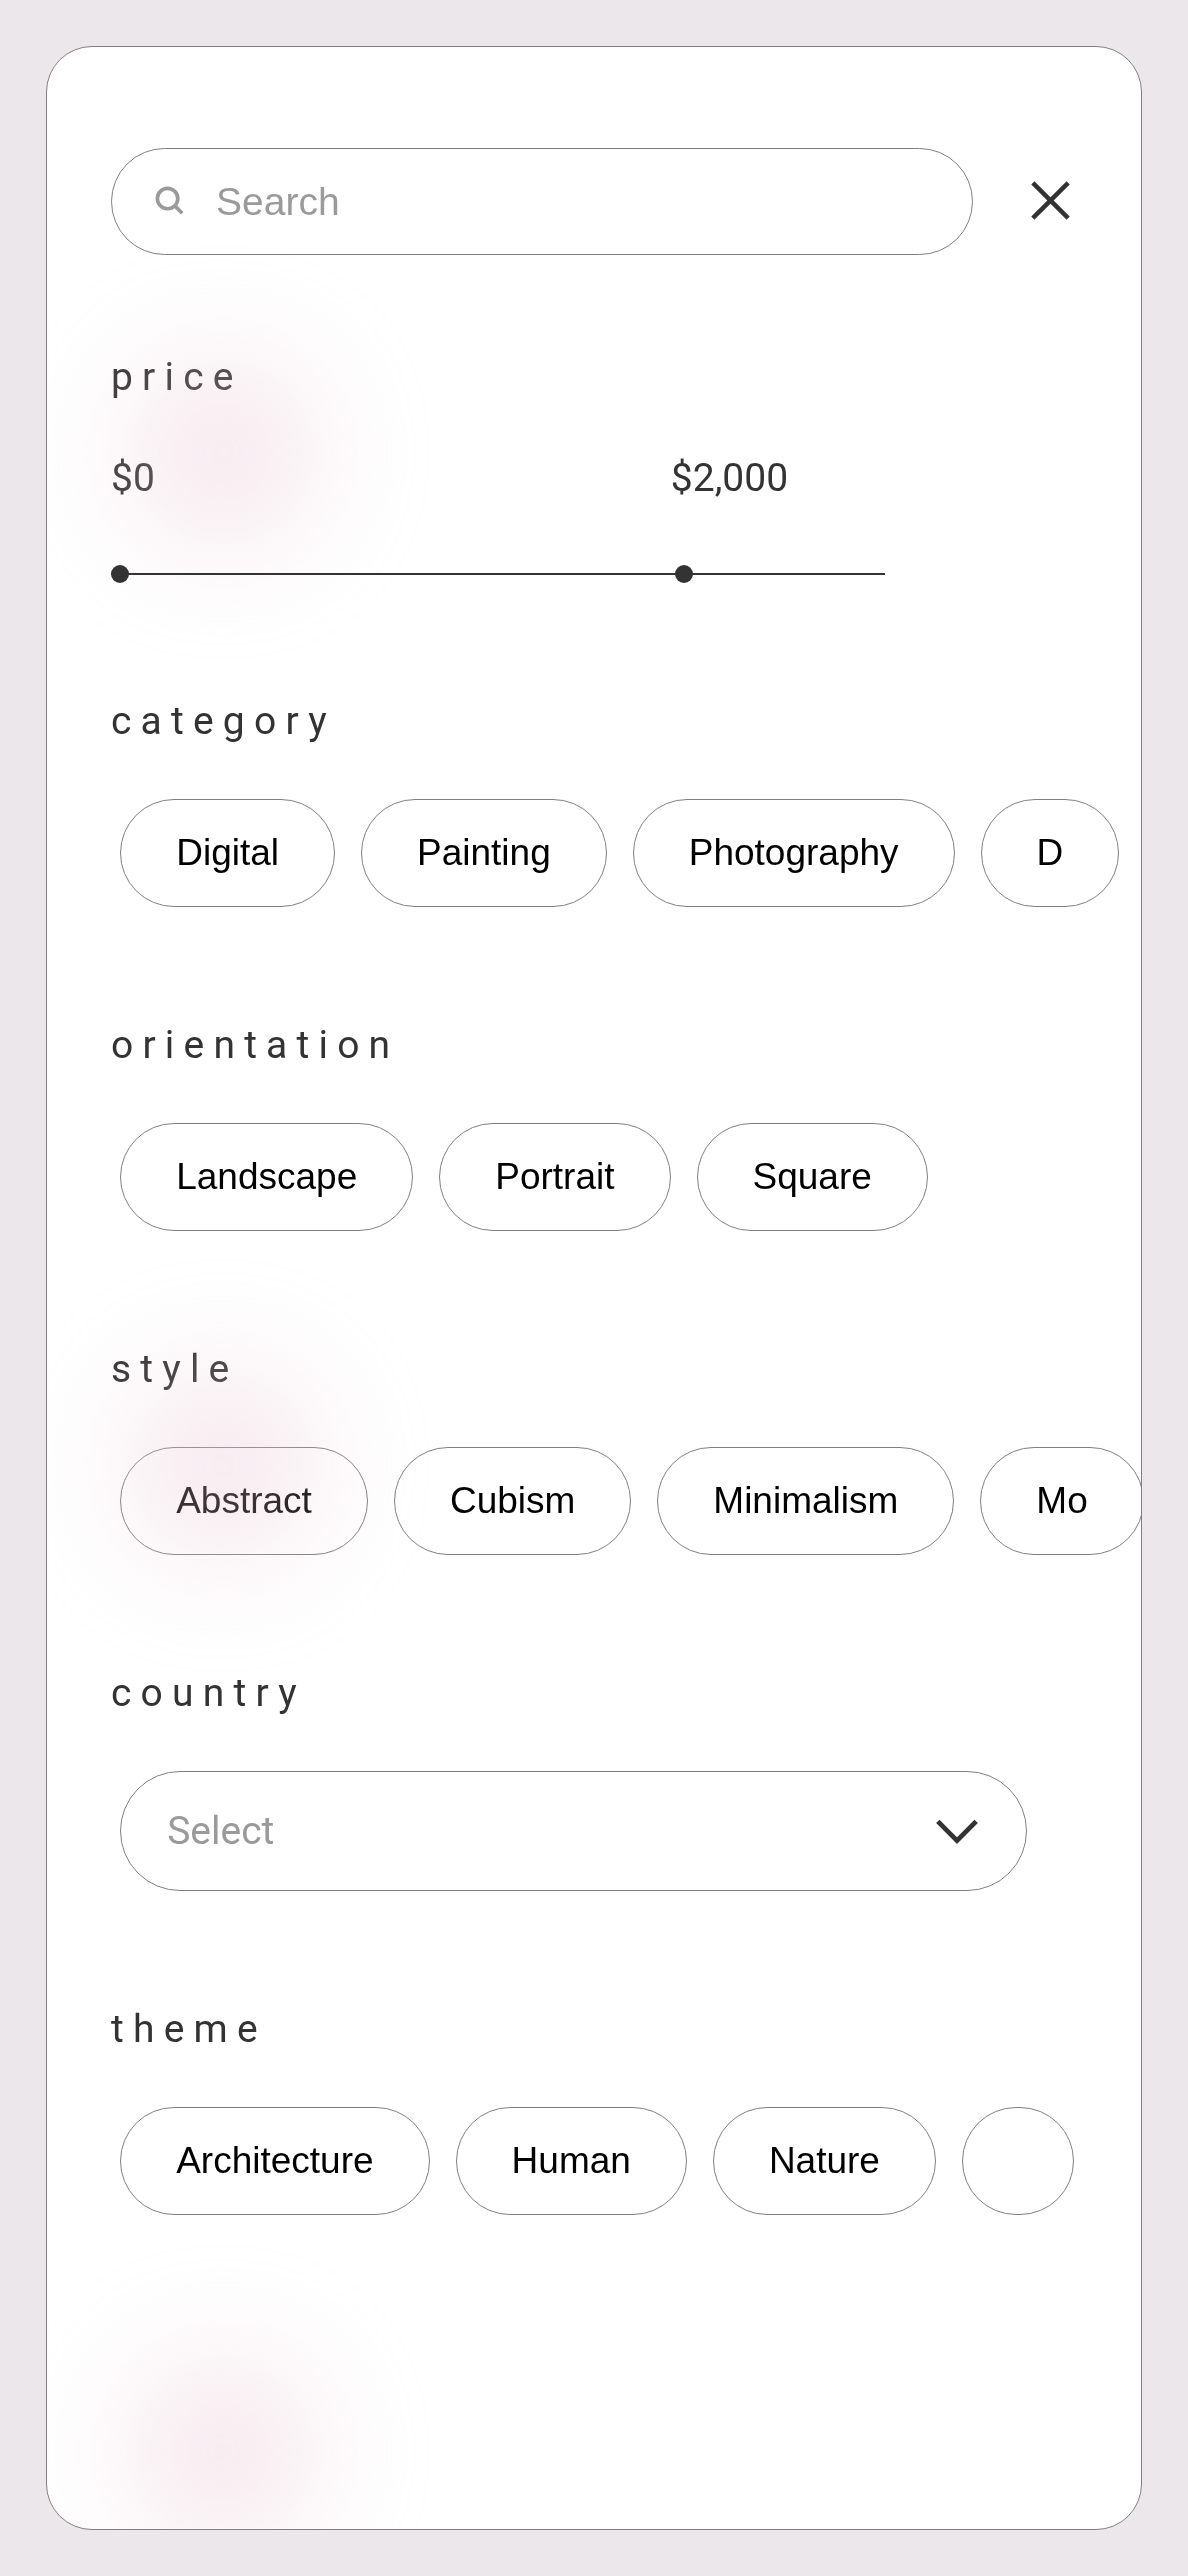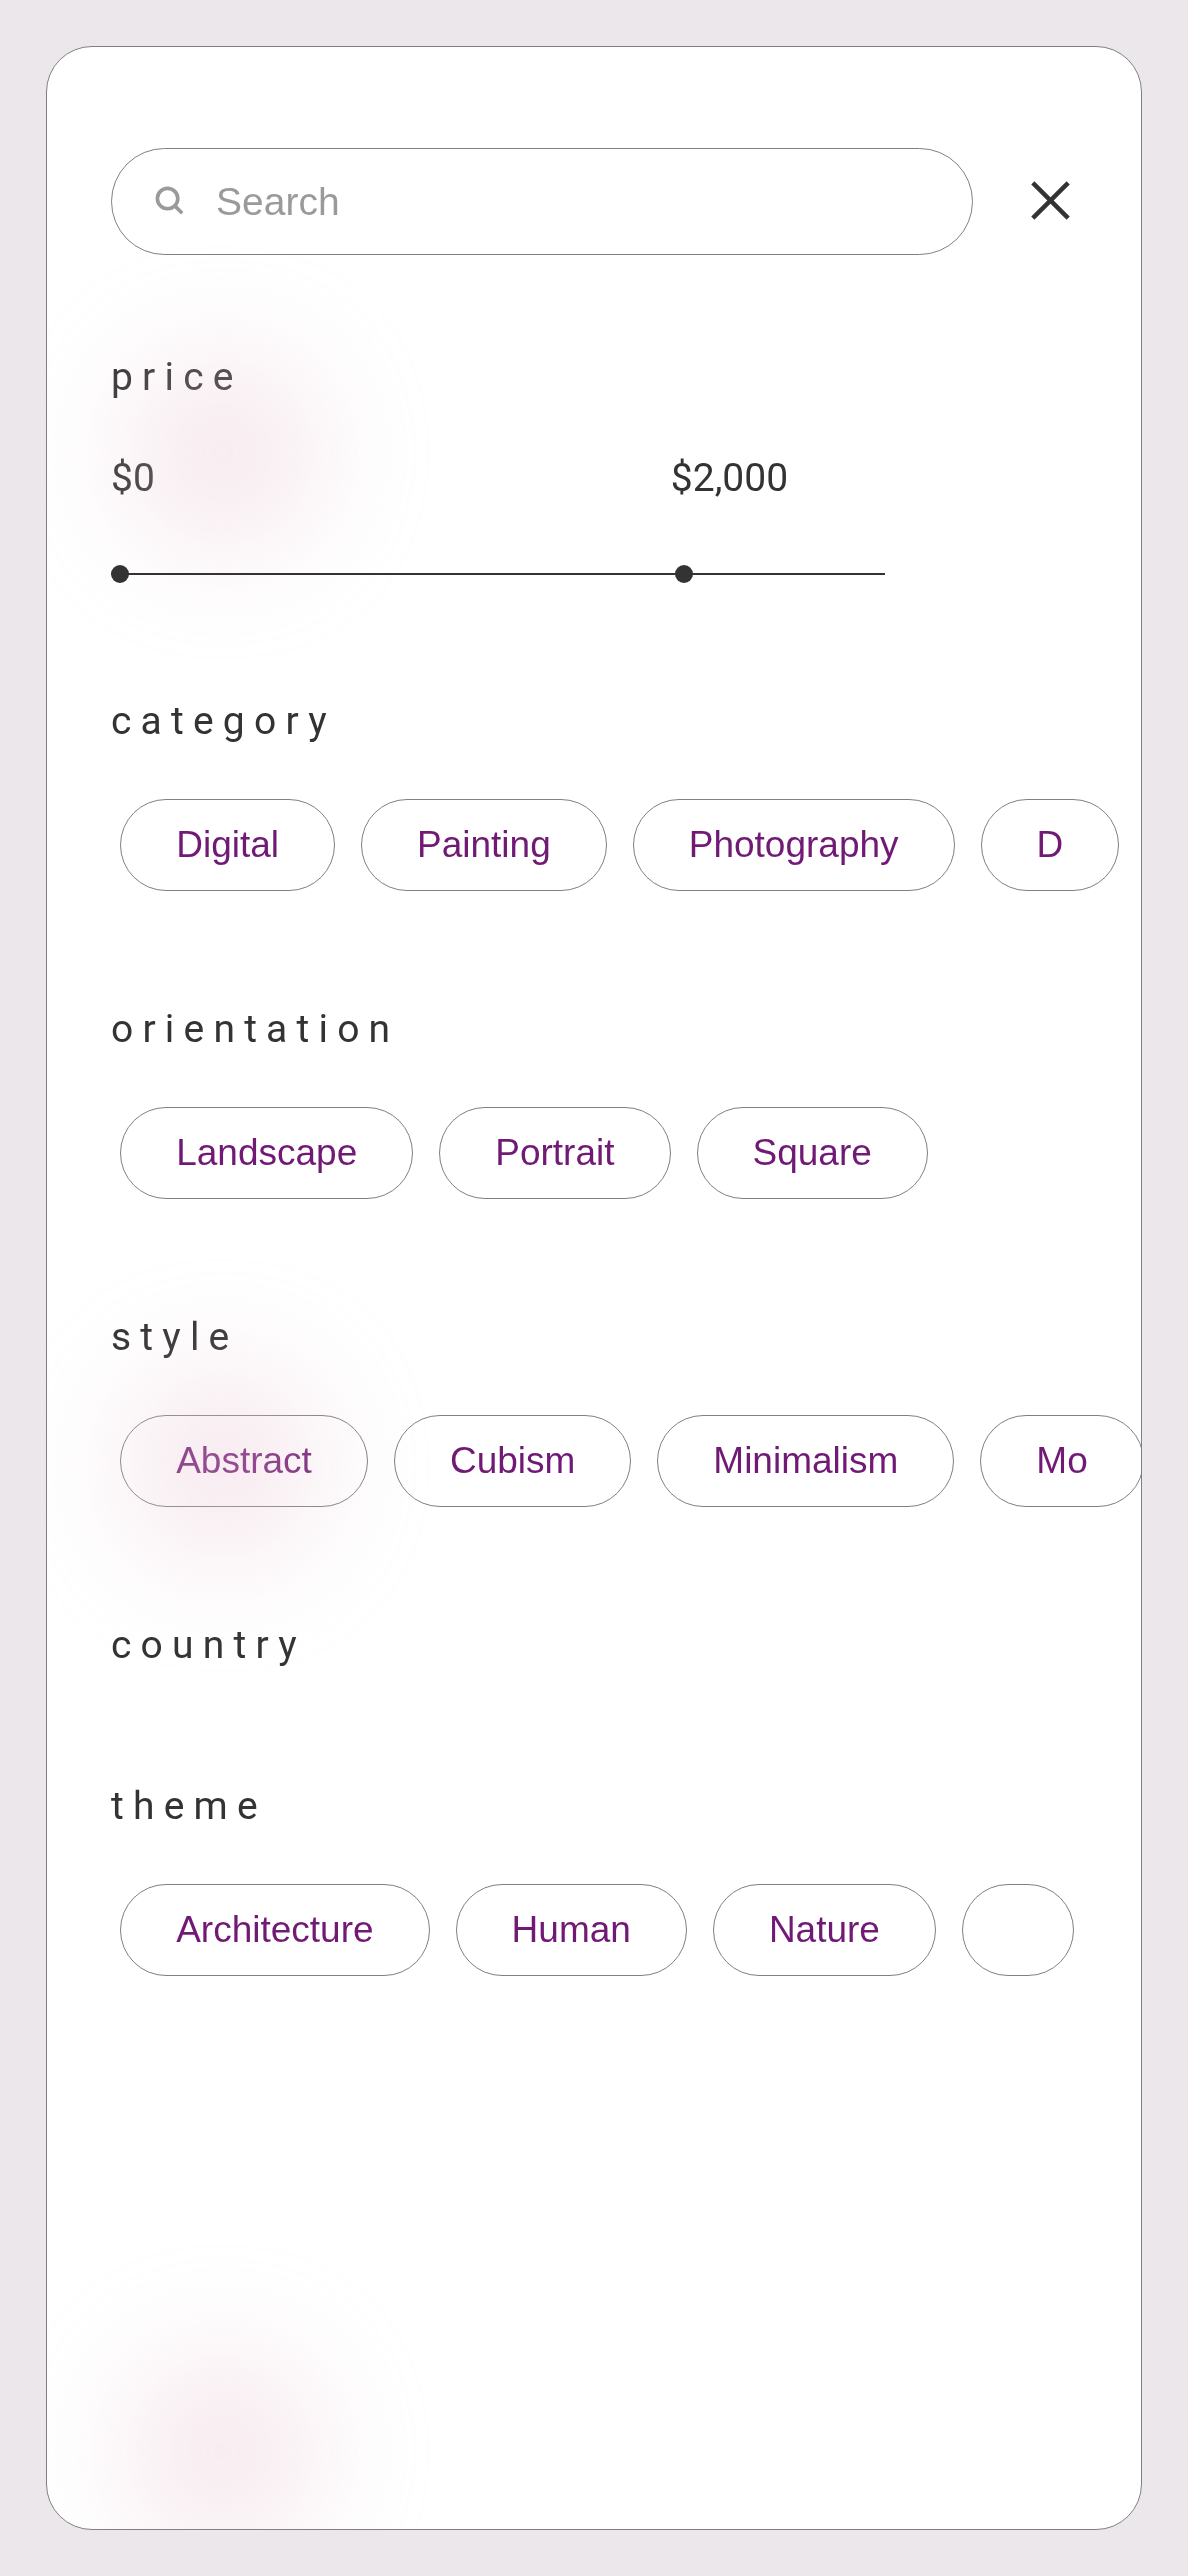--- a/index.html
+++ b/index.html
@@ -128,24 +128,24 @@
     margin-left: 9.2px;
     overflow: visible;
     white-space: nowrap;
   }
   .chip {
     display: inline-flex;
     align-items: center;
     justify-content: center;
     border: 1.8px solid #808080;
     border-radius: 920px;
-    height: 92px;
+    height: 108px;
     padding: 0 55px;
     font-size: 37px;
-    color: #701a75;
+    color: #000000;
     background: #fff;
     cursor: pointer;
     flex-shrink: 0;
   }
 
   .select-wrapper {
     display: flex;
     align-items: center;
     justify-content: space-between;
     border: 1.8px solid #808080;
@@ -227,20 +227,26 @@
     <div class="chips">
       <button class="chip">Abstract</button>
       <button class="chip">Cubism</button>
       <button class="chip">Minimalism</button>
       <button class="chip">Mo</button>
     </div>
   </div>
 
   <div class="section">
     <div class="section-label">country</div>
+    <div class="select-wrapper">
+      <span class="select-placeholder">Select</span>
+      <svg class="chevron-svg" viewBox="0 0 24 14" fill="none" stroke="#333" stroke-width="2.5">
+        <polyline points="2,2 12,12 22,2"></polyline>
+      </svg>
+    </div>
   </div>
 
   <div class="section">
     <div class="section-label">theme</div>
     <div class="chips">
       <button class="chip">Architecture</button>
       <button class="chip">Human</button>
       <button class="chip">Nature</button>
       <button class="chip"></button>
     </div>

